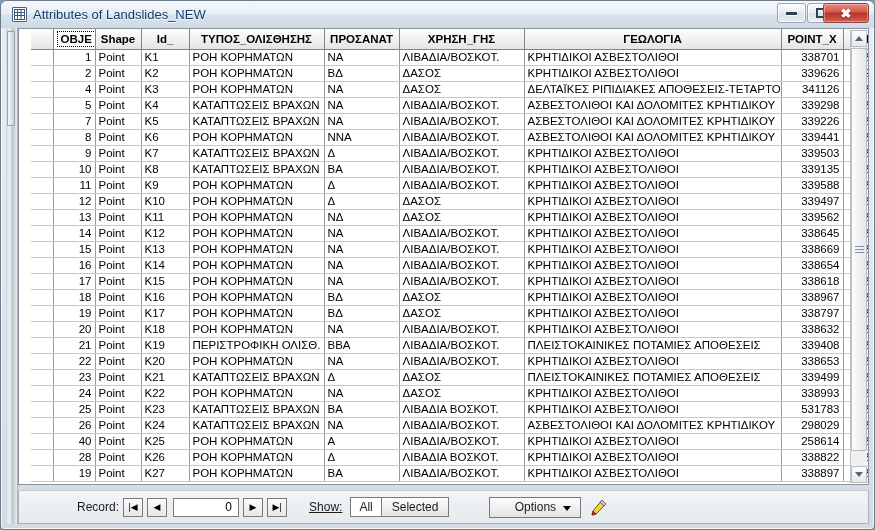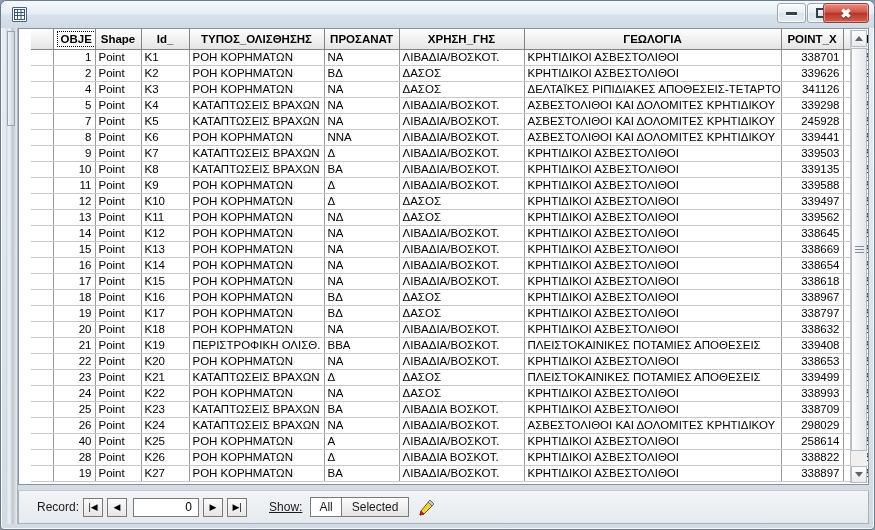--- a/index.html
+++ b/index.html
@@ -215,20 +215,21 @@
   <div id="titlebar">
     <div id="title-icon">
       <svg width="11" height="11" viewBox="0 0 11 11">
         <rect x="0.5" y="0.5" width="10" height="10" fill="#fff" stroke="#35567c"></rect>
         <line x1="0.5" y1="3.5" x2="10.5" y2="3.5" stroke="#35567c"></line>
         <line x1="0.5" y1="6.5" x2="10.5" y2="6.5" stroke="#35567c"></line>
         <line x1="3.5" y1="0.5" x2="3.5" y2="10.5" stroke="#35567c"></line>
         <line x1="7.0" y1="0.5" x2="7.0" y2="10.5" stroke="#35567c"></line>
       </svg>
     </div>
+    <div id="title-text">Attributes of Landslides_NEW</div>
 
     <div class="capbtn" id="btn-min">
       <span class="glyph-min"></span>
     </div>
     <div class="capbtn" id="btn-max">
       <span class="glyph-max"></span>
     </div>
     <div class="capbtn" id="btn-close">
       <span class="glyph-close">✖</span>
     </div>
@@ -319,21 +320,21 @@
             </tr>
             <tr>
               <td class="sel-cell"></td>
               <td class="num">7</td>
               <td class="lft">Point</td>
               <td class="lft">K5</td>
               <td class="lft">ΚΑΤΑΠΤΩΣΕΙΣ ΒΡΑΧΩΝ</td>
               <td class="lft">ΝΑ</td>
               <td class="lft">ΛΙΒΑΔΙΑ/ΒΟΣΚΟΤ.</td>
               <td class="lft">ΑΣΒΕΣΤΟΛΙΘΟΙ ΚΑΙ ΔΟΛΟΜΙΤΕΣ ΚΡΗΤΙΔΙΚΟΥ</td>
-              <td class="num">245928</td>
+              <td class="num">339226</td>
               <td class="num">4223431</td>
             </tr>
             <tr>
               <td class="sel-cell"></td>
               <td class="num">8</td>
               <td class="lft">Point</td>
               <td class="lft">K6</td>
               <td class="lft">ΡΟΗ ΚΟΡΗΜΑΤΩΝ</td>
               <td class="lft">ΝΝΑ</td>
               <td class="lft">ΛΙΒΑΔΙΑ/ΒΟΣΚΟΤ.</td>
@@ -535,21 +536,21 @@
             </tr>
             <tr>
               <td class="sel-cell"></td>
               <td class="num">25</td>
               <td class="lft">Point</td>
               <td class="lft">K23</td>
               <td class="lft">ΚΑΤΑΠΤΩΣΕΙΣ ΒΡΑΧΩΝ</td>
               <td class="lft">ΒΑ</td>
               <td class="lft">ΛΙΒΑΔΙΑ ΒΟΣΚΟΤ.</td>
               <td class="lft">ΚΡΗΤΙΔΙΚΟΙ ΑΣΒΕΣΤΟΛΙΘΟΙ</td>
-              <td class="num">338709</td>
+              <td class="num">531783</td>
               <td class="num">4222517</td>
             </tr>
             <tr>
               <td class="sel-cell"></td>
               <td class="num">26</td>
               <td class="lft">Point</td>
               <td class="lft">K24</td>
               <td class="lft">ΚΑΤΑΠΤΩΣΕΙΣ ΒΡΑΧΩΝ</td>
               <td class="lft">ΝΑ</td>
               <td class="lft">ΛΙΒΑΔΙΑ/ΒΟΣΚΟΤ.</td>
@@ -607,32 +608,36 @@
               <i></i>
             </span>
         </div>
         <div class="sb-btn" id="sb-down">
           <span class="arrow-dn"></span>
         </div>
       </div>
     </div>
 
     <div id="statusbar">
-      <span class="lbl" style="margin-left:18px;">Record:</span>
+      <span class="lbl" style="margin-left:58px;">Record:</span>
       <div class="navbtn">|◀</div>
       <div class="navbtn">◀</div>
       <div id="recnum">0</div>
       <div class="navbtn">▶</div>
       <div class="navbtn">▶|</div>
 
       <span class="lbl" style="margin-left:22px;text-decoration:underline;">Show:</span>
       <div class="showbtn" id="show-all" style="margin-left:8px;">All</div>
       <div class="showbtn" id="show-selected">Selected</div>
 
 
+      <div id="options-btn">
+        <span>Options</span>
+        <span class="cvdn"></span>
+      </div>
       <div id="pencil">
         <svg width="17" height="17" viewBox="0 0 17 17">
           <polygon points="12,1 16,5 6,15 2,16 3,12" fill="#f2d23a" stroke="#6b5b12" stroke-width="1"></polygon>
           <polygon points="12,1 16,5 14,7 10,3" fill="#c9c9cf" stroke="#6b6b72" stroke-width="1"></polygon>
           <polygon points="2,16 3,12 6,15" fill="#cf2a22" stroke="#7a1a15" stroke-width="0.8"></polygon>
         </svg>
       </div>
     </div>
   </div>
 </div>

